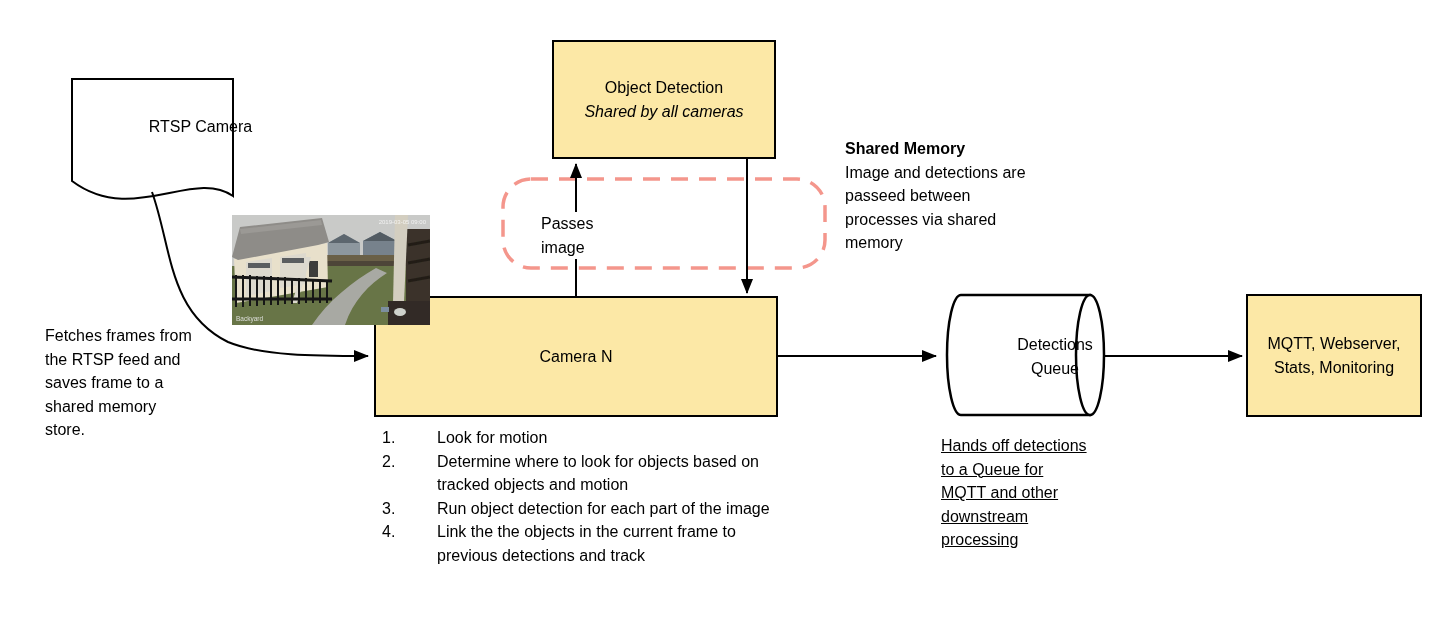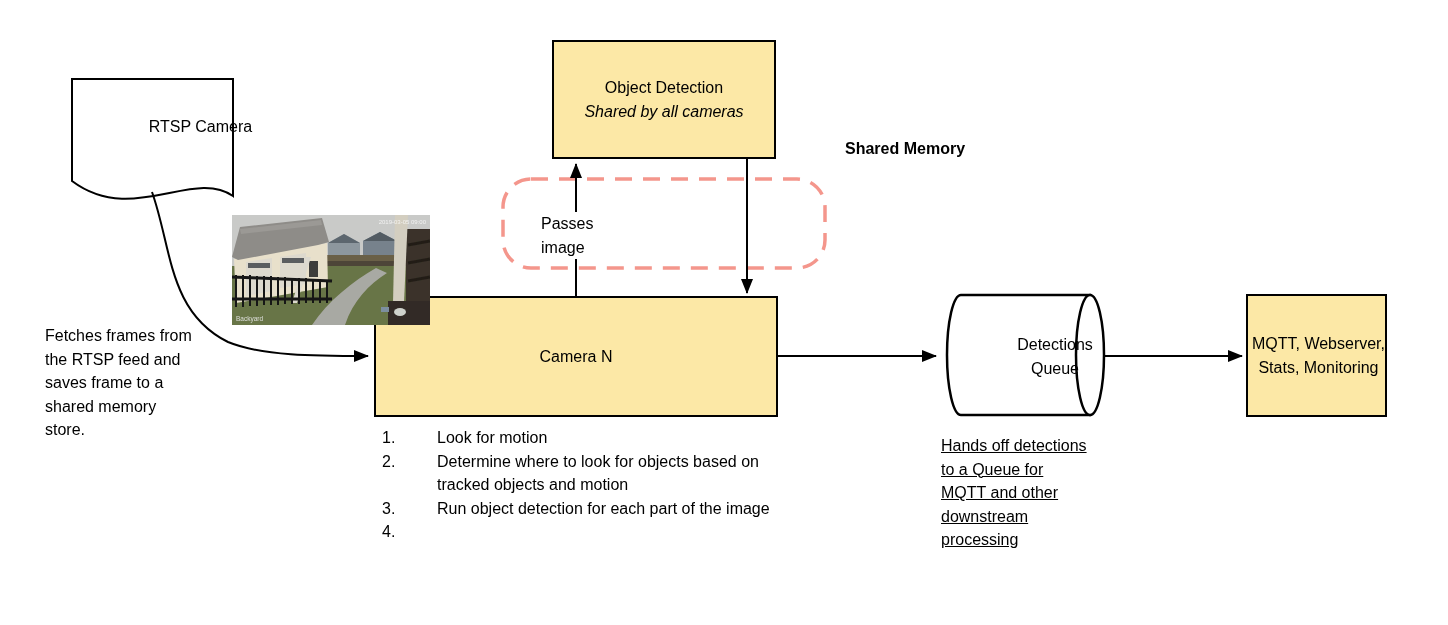--- a/index.html
+++ b/index.html
@@ -61,21 +61,21 @@
 
   <div class="box" style="left:374px;top:296px;width:404px;height:121px;">
     <div>Camera N</div>
   </div>
 
   <div class="box" style="left:552px;top:40px;width:224px;height:119px;">
     <div>Object Detection</div>
     <div class="italic">Shared by all cameras</div>
   </div>
 
-  <div class="box" style="left:1246px;top:294px;width:141px;height:123px;align-items:flex-end;">
+  <div class="box" style="left:1246px;top:294px;width:176px;height:123px;">
     <div style="white-space:pre-line;">MQTT, Webserver,
 Stats, Monitoring</div>
   </div>
 
   <svg class="abs" style="left:232px;top:215px;" width="198" height="110" viewBox="0 0 198 110">
     <defs>
         <filter id="pblur">
           <feGaussianBlur stdDeviation="0.35"></feGaussianBlur>
         </filter>
       </defs>
@@ -133,37 +133,42 @@
 saves frame to a
 shared memory
 store.</div>
 
   <div class="edge-label" style="left:538px;top:212px;">Passes
 image</div>
 
 
   <div class="abs" style="left:845px;top:137px;width:230px;">
     <div class="sm-title">Shared Memory</div>
+    <div style="white-space:pre-line;">Image and detections are
+passeed between
+processes via shared
+memory</div>
   </div>
 
   <div class="steps">
     <div class="step">
       <span class="num">1.</span>
       <span class="txt">Look for motion</span>
     </div>
     <div class="step">
       <span class="num">2.</span>
       <span class="txt">Determine where to look for objects based on tracked objects and motion</span>
     </div>
     <div class="step">
       <span class="num">3.</span>
       <span class="txt">Run object detection for each part of the image</span>
     </div>
     <div class="step">
       <span class="num">4.</span>
+      <span class="txt">Link the the objects in the current frame to previous detections and track</span>
     </div>
   </div>
 
   <div class="abs center-label" style="left:941px;top:333px;width:132px;white-space:pre-line;">Detections
 Queue</div>
 
   <div class="note" style="left:941px;top:434px;width:180px;text-decoration:underline;">Hands off detections
 to a Queue for
 MQTT and other
 downstream

